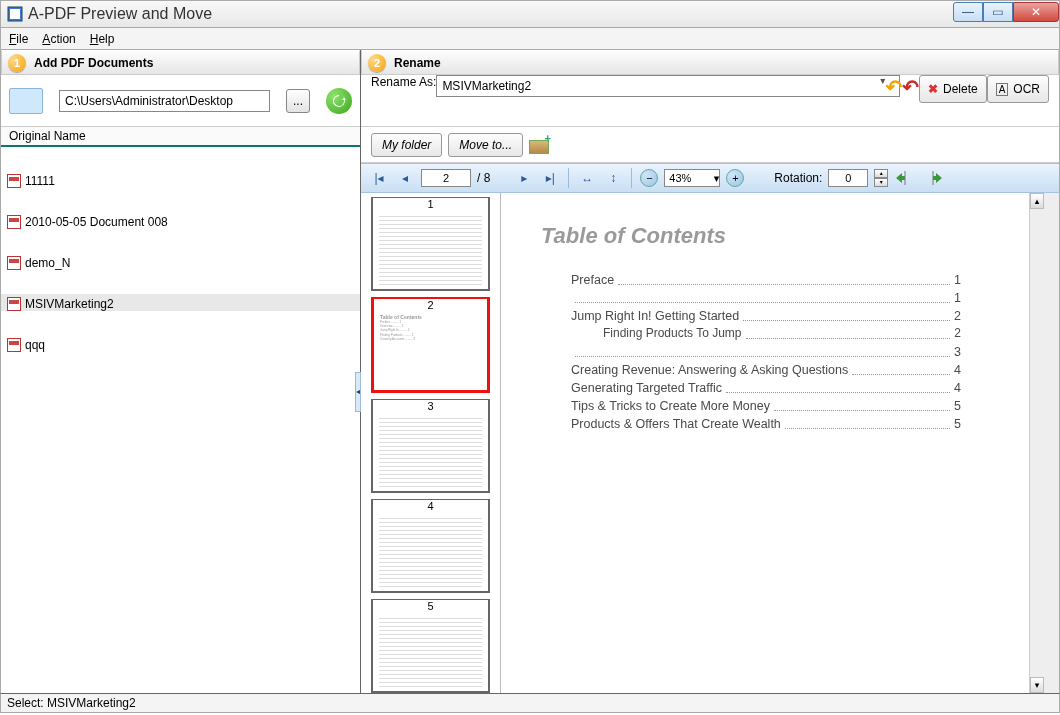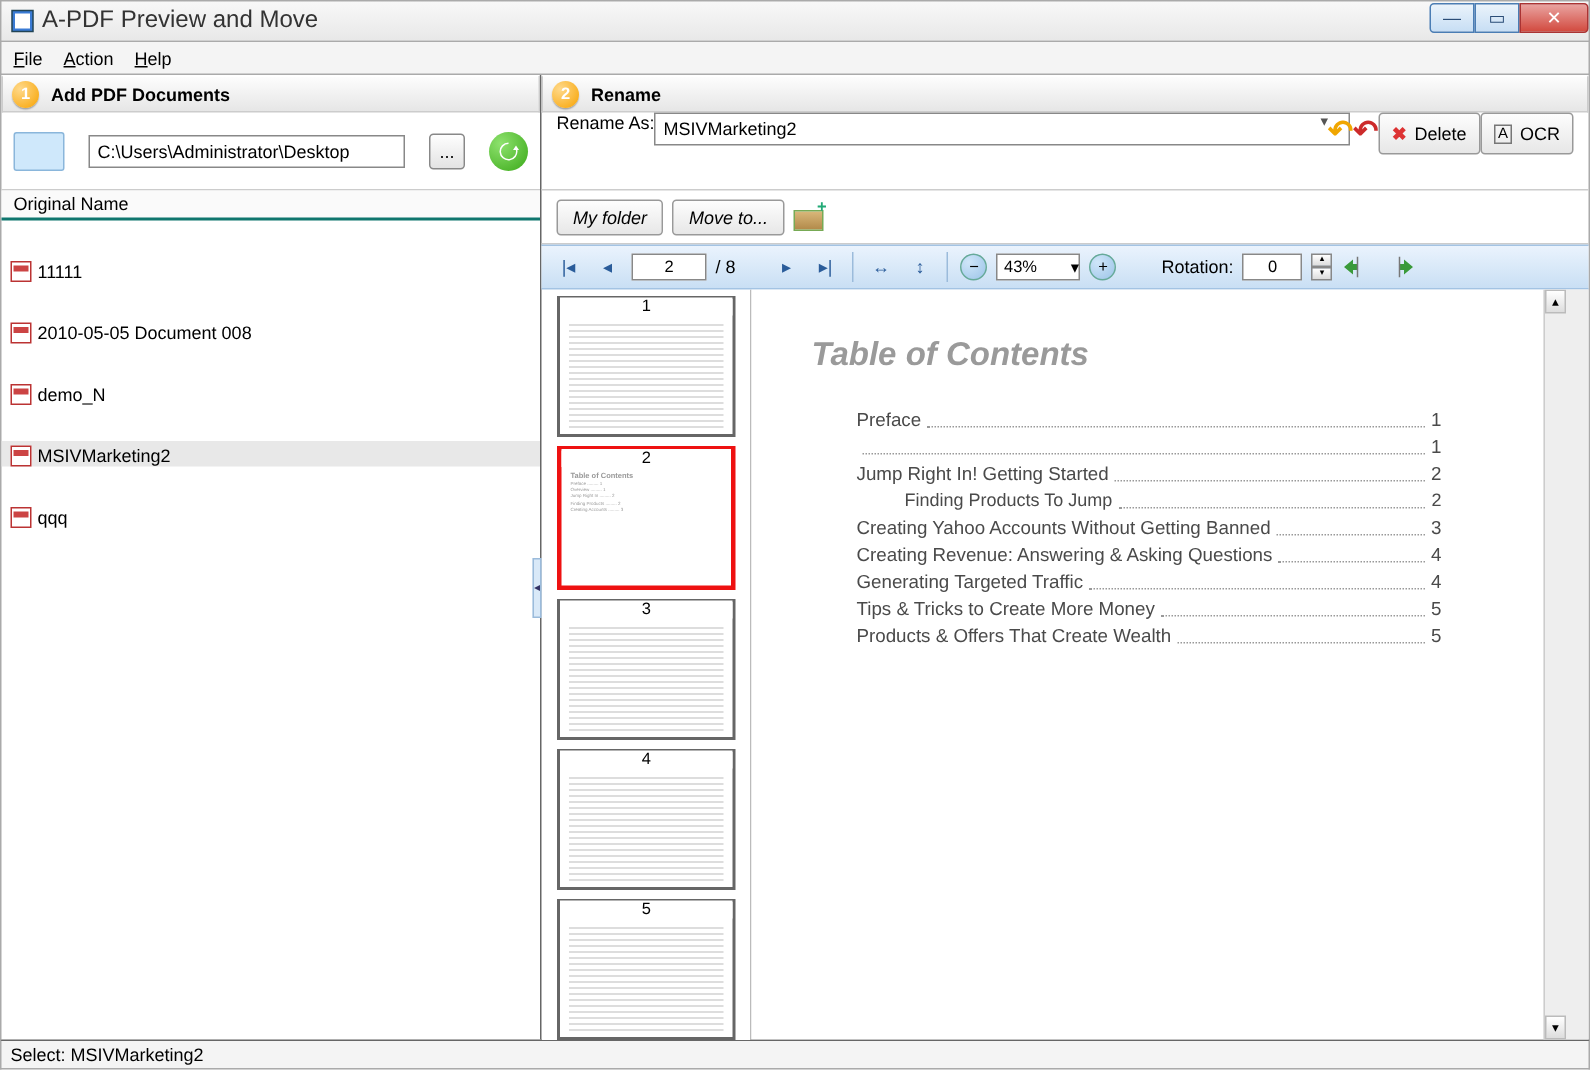--- a/index.html
+++ b/index.html
@@ -278,21 +278,20 @@
               <span class="name">Jump Right In! Getting Started</span>
               <span class="dots"></span>
               <span class="pg">2</span>
             </div>
             <div class="toc-line toc-sub">
               <span class="name">Finding Products To Jump</span>
               <span class="dots"></span>
               <span class="pg">2</span>
             </div>
             <div class="toc-line">
-              <span class="name">Creating Yahoo Accounts Without Getting Banned</span>
               <span class="dots"></span>
               <span class="pg">3</span>
             </div>
             <div class="toc-line">
               <span class="name">Creating Revenue: Answering &amp; Asking Questions</span>
               <span class="dots"></span>
               <span class="pg">4</span>
             </div>
             <div class="toc-line">
               <span class="name">Generating Targeted Traffic</span>

